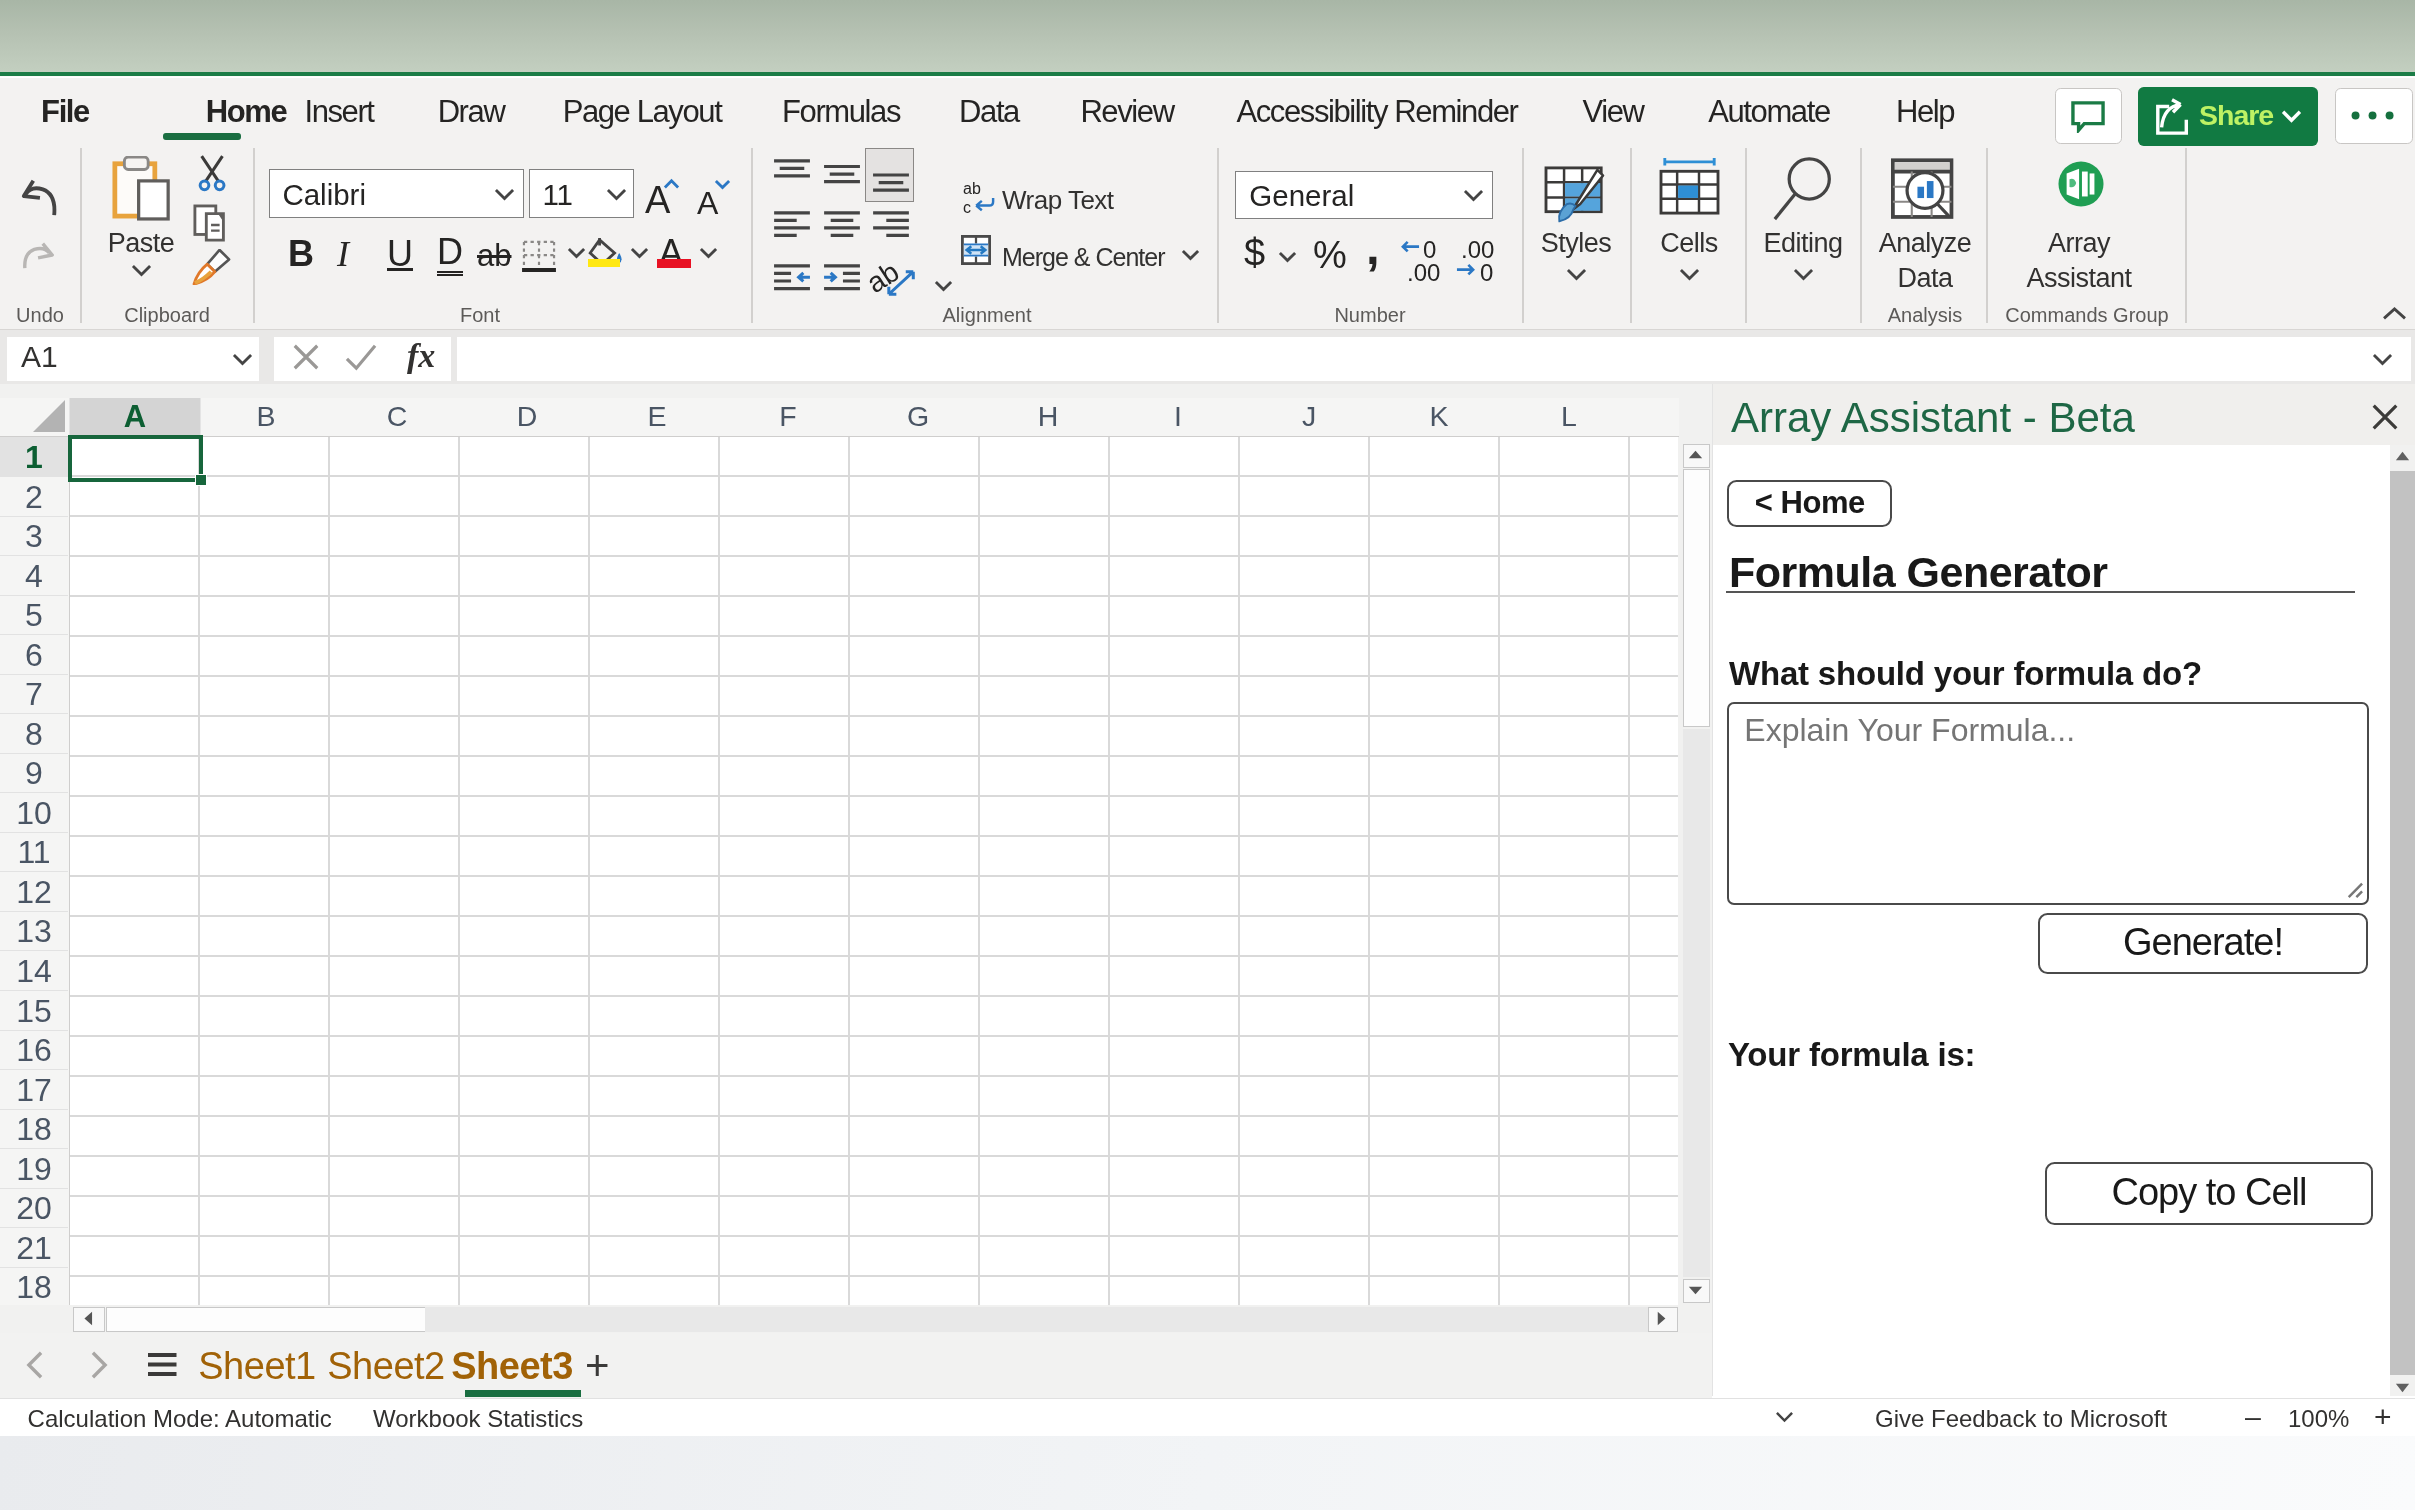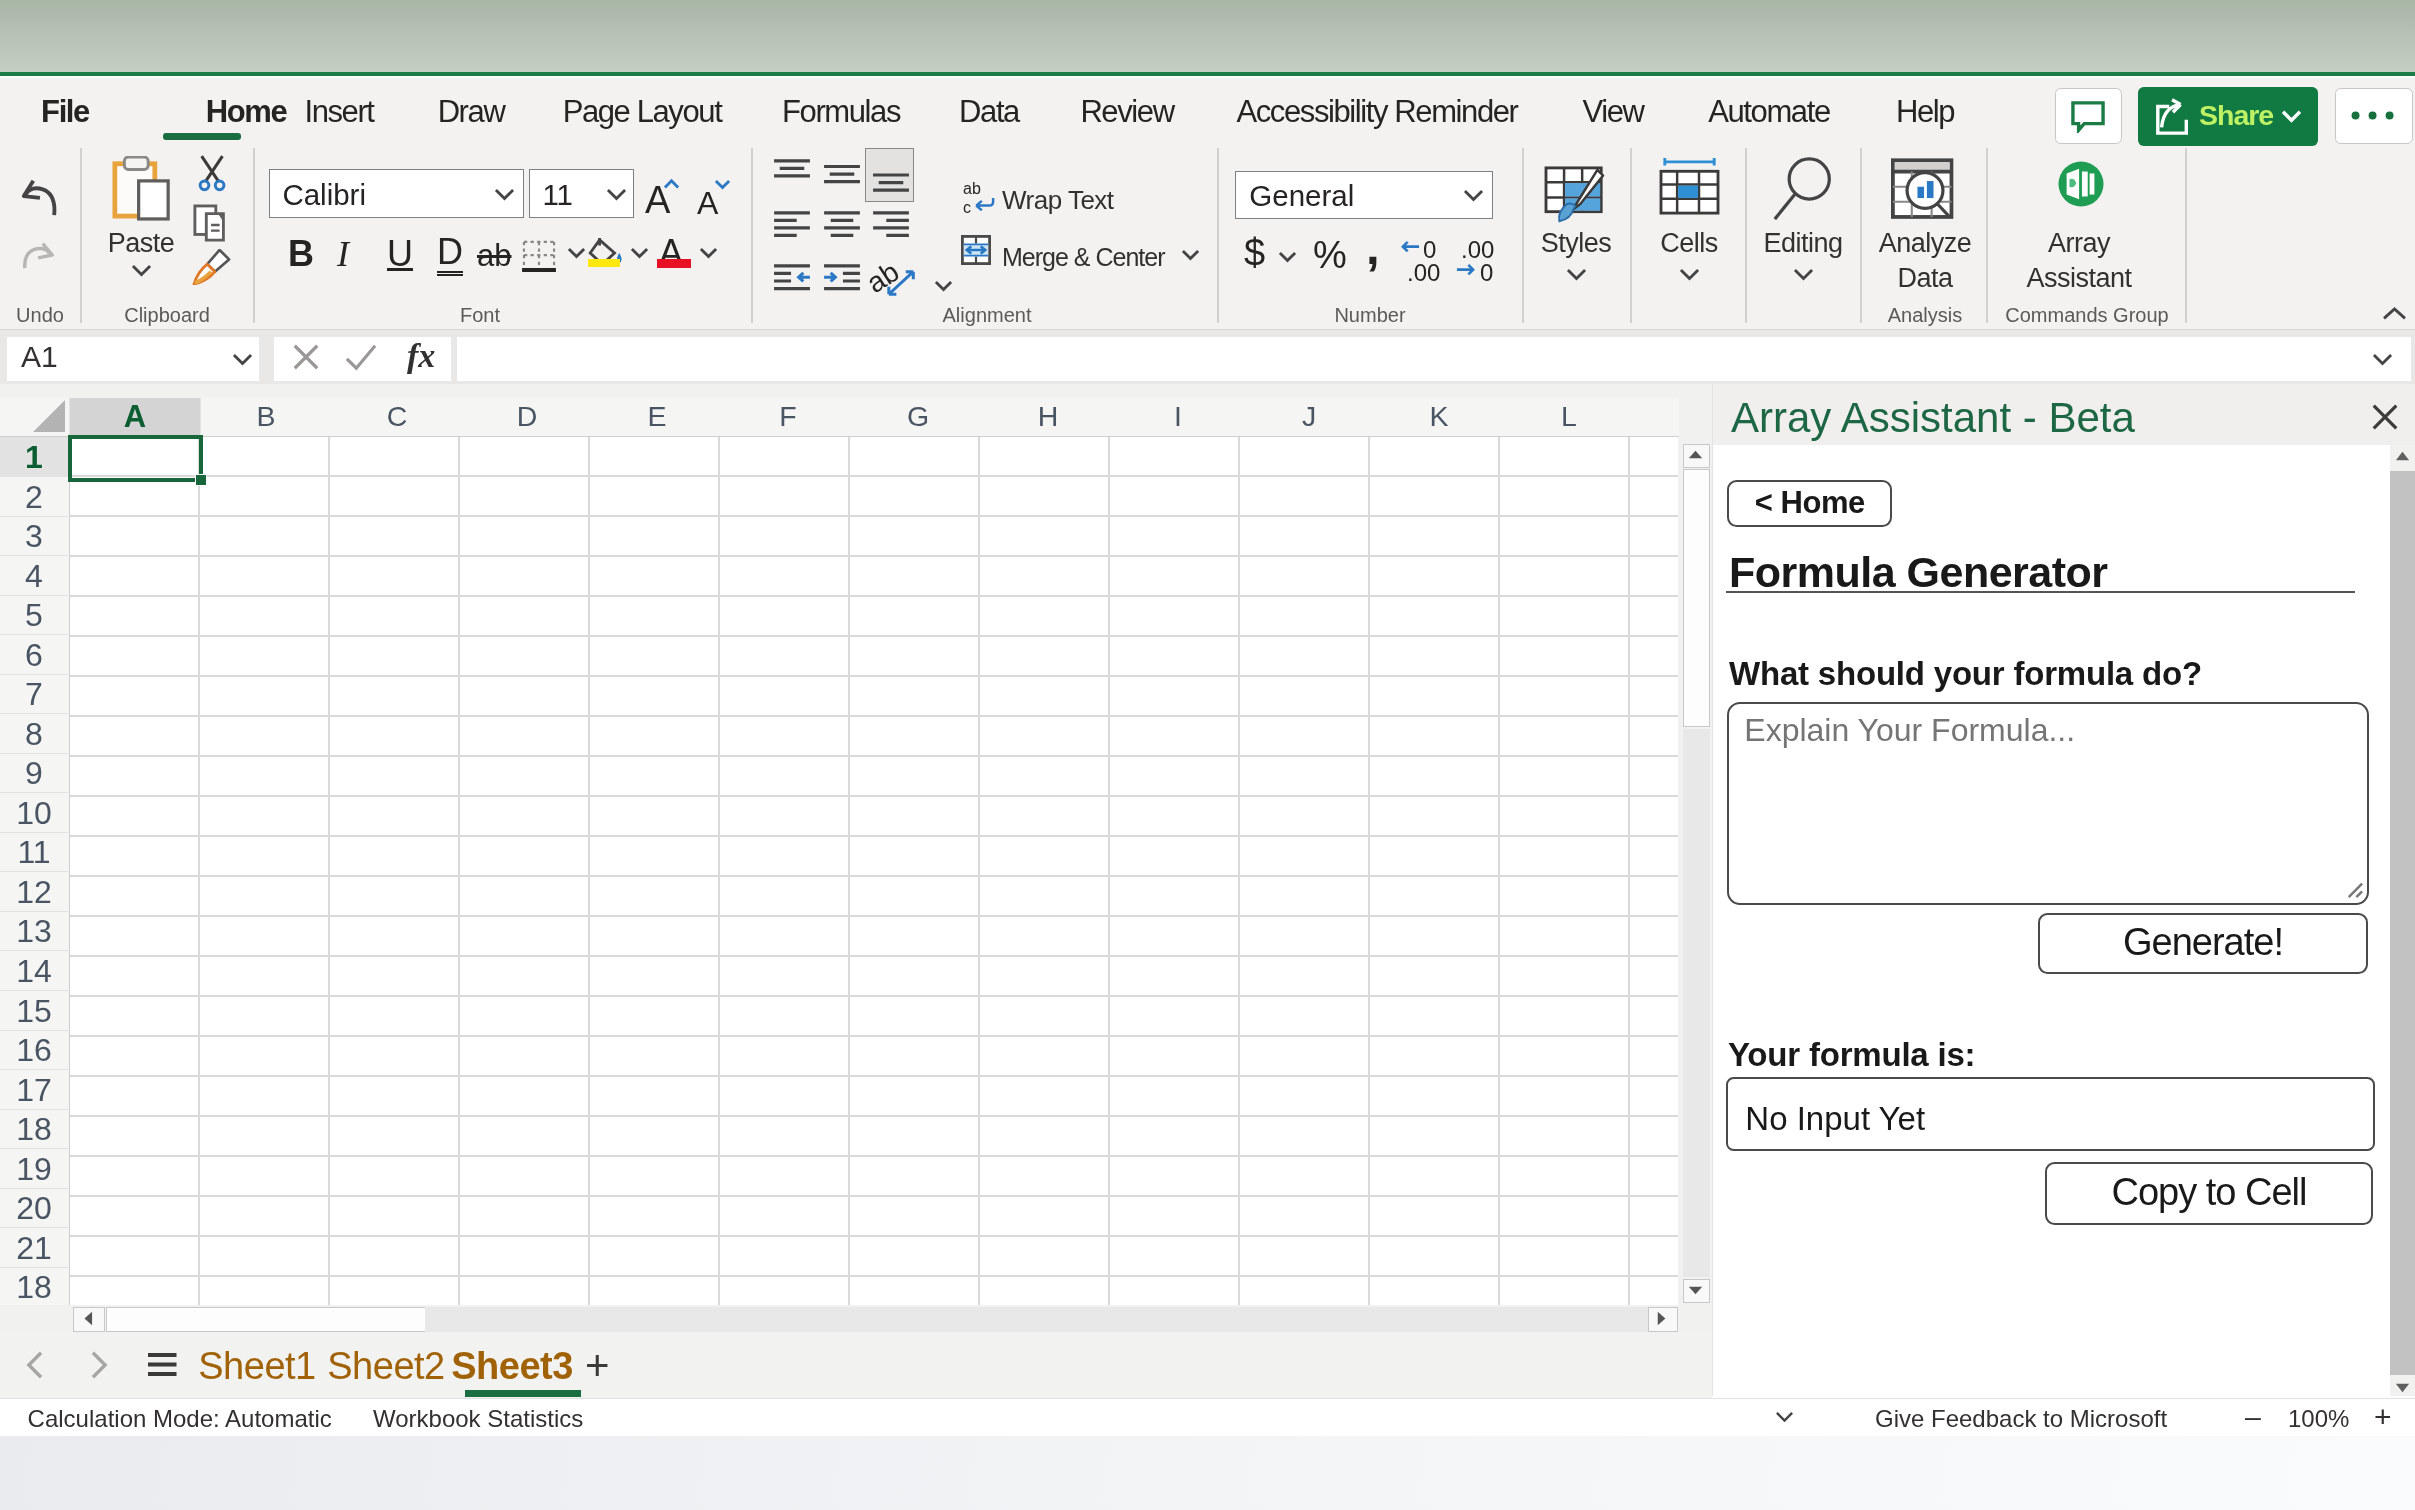--- a/index.html
+++ b/index.html
@@ -472,31 +472,28 @@
     <div class="ptitlebar">
       <div class="ptitle">Array Assistant - Beta</div>
       <svg style="position:absolute; left:656px; top:17px;" width="32" height="32" viewBox="0 0 34 34">
           <path d="M5 5 L29 29 M29 5 L5 29" stroke="#3c3b39" stroke-width="3.4"></path>
         </svg>
     </div>
     <div class="pbtn" style="left:14.3px; top:96px; width:165px; height:47px; font-size:31px; letter-spacing:-0.5px; font-weight:bold; line-height:42px;">&lt; Home</div>
     <div style="position:absolute; left:16px; top:164px; font-size:43px; letter-spacing:-0.5px; font-weight:bold; color:#191919;">Formula Generator</div>
     <div style="position:absolute; left:13.3px; top:207px; width:629px; height:1.9px; background:#555;"></div>
     <div style="position:absolute; left:16px; top:271px; font-size:33px; letter-spacing:-0.2px; font-weight:bold; color:#191919;">What should your formula do?</div>
-    <div style="position:absolute; left:14.3px; top:318px; width:642px; height:203px; background:#fff; border:2.9px solid #4a4a4a; border-radius:13px;">
+    <div style="position:absolute; left:14.3px; top:318px; width:642px; height:203px; background:#fff; border:2.9px solid #4a4a4a; border-radius:7px;">
       <div style="position:absolute; left:15px; top:7.6px; font-size:32px; color:#757575;">Explain Your Formula...</div>
       <svg style="position:absolute; right:3.8px; bottom:3.8px;" width="21" height="21" viewBox="0 0 22 22">
           <path d="M20 6 L6 20 M20 14 L14 20" stroke="#777" stroke-width="2.6"></path>
         </svg>
     </div>
     <div class="pbtn" style="left:325px; top:529px; width:330px; height:61px; font-size:38px; letter-spacing:-1px; line-height:55px;">Generate!</div>
     <div style="position:absolute; left:15px; top:652px; font-size:33px; letter-spacing:-0.2px; font-weight:bold; color:#191919;">Your formula is:</div>
-    <div style="position:absolute; left:13.3px; top:693px; width:649px; height:74px; background:#fff; border:2.9px solid #4a4a4a; border-radius:7.6px;">
-      <div style="position:absolute; left:17px; top:21px; font-size:33px; color:#191919;">No Input Yet</div>
-    </div>
     <div class="pbtn" style="left:332px; top:778px; width:328px; height:63px; font-size:38px; letter-spacing:-1px; line-height:57px;">Copy to Cell</div>
     <div class="pscroll">
       <div style="position:absolute; left:1.9px; top:2.9px; width:21px; height:17px;"><svg width="21" height="17" viewBox="0 0 22 18">
             <path d="M11 4 L18 13 L4 13 Z" fill="#606060"></path>
           </svg></div>
       <div style="position:absolute; left:0px; top:26px; width:25px; height:904px; background:#c2c2c2;"></div>
       <div style="position:absolute; left:1.9px; top:934px; width:21px; height:17px;"><svg width="21" height="17" viewBox="0 0 22 18">
             <path d="M11 14 L18 5 L4 5 Z" fill="#606060"></path>
           </svg></div>
     </div>

